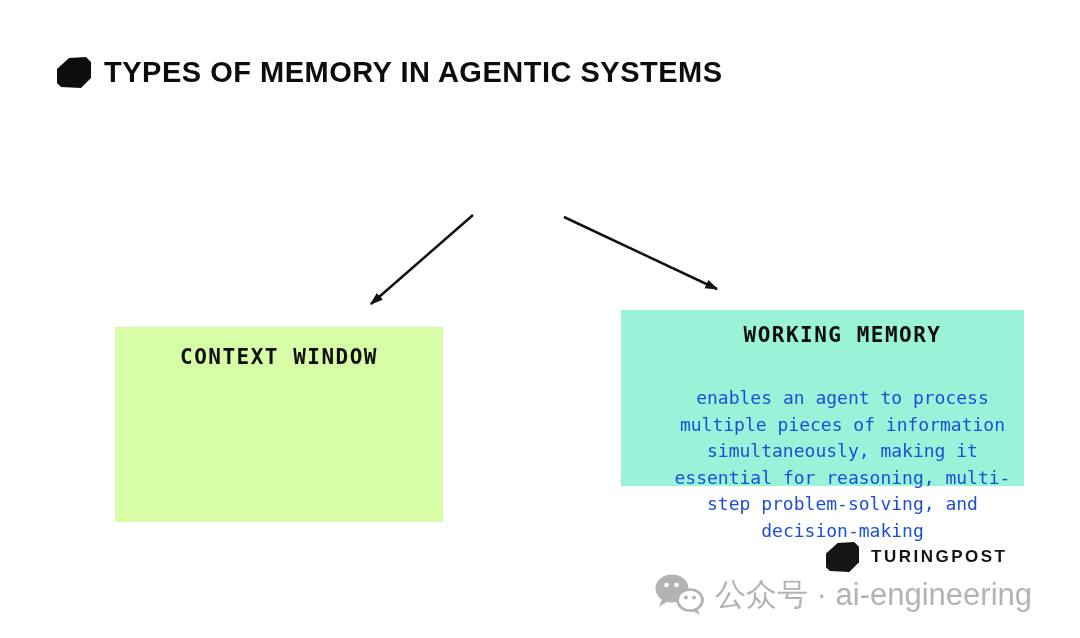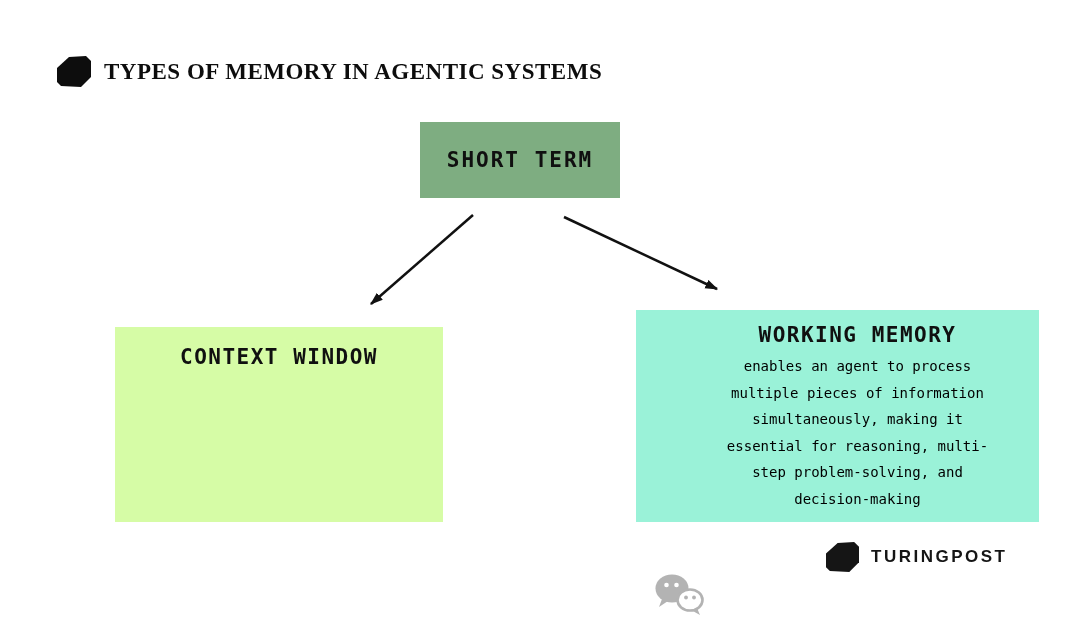--- a/index.html
+++ b/index.html
@@ -17,22 +17,22 @@
   
   .title-row {
     position: absolute;
     left: 57px;
     top: 56px;
     display: flex;
     align-items: center;
     gap: 13px;
   }
   .title-row h1 {
-    font-family: Liberation Serif, serif;
-    font-size: 23px;
+    font-family: Liberation Sans, sans-serif;
+    font-size: 29px;
     font-weight: bold;
     letter-spacing: 0.5px;
     color: #0d0d0d;
     white-space: nowrap;
   }
   .cube { display: block; }
 
   
   .node { position: absolute; text-align: center; }
   .node-root {
@@ -54,38 +54,39 @@
     align-items: center;
   }
   .node-leaf .node-title {
     font-size: 21px;
     font-weight: bold;
     letter-spacing: 1.5px;
     line-height: 27px;
     color: #101010;
   }
   .node-leaf .node-body {
-    font-size: 14px;
+    font-size: 18px;
     line-height: 26.5px;
     white-space: pre-line;
-    color: #000000;
+    color: #1d4ed8;
+    margin-top: 32px;
   }
   .node-context {
     left: 115px;
     top: 327px;
     width: 328px;
     height: 195px;
     padding-top: 17px;
   }
   .node-context .node-title { margin-bottom: 5px; }
   .node-working {
-    left: 636px;
+    left: 621px;
     top: 310px;
     width: 403px;
-    height: 212px;
+    height: 176px;
     padding-top: 12px;
     padding-left: 40px;
   }
   .node-working .node-title { margin-bottom: 4px; }
 
   
   .arrows {
     position: absolute;
     left: 0; top: 0;
     width: 1080px; height: 638px;
@@ -131,23 +132,20 @@
 
 <div class="canvas">
 
   <div class="title-row">
     <svg class="cube" width="34" height="31" viewBox="0 0 34 31">
       <polygon points="12,1 29,0 34,5 34,21 24,31 4,30 0,26 0,12" fill="#0d0d0d"></polygon>
     </svg>
     <h1>TYPES OF MEMORY IN AGENTIC SYSTEMS</h1>
   </div>
 
-  <div class="node node-root" style="background: rgb(126, 173, 129);">
-    <span>SHORT TERM</span>
-  </div>
 
   <svg class="arrows" viewBox="0 0 1080 638">
     <defs>
       <marker id="ah" viewBox="0 0 10 7" refX="9" refY="3.5" markerWidth="13" markerHeight="10" orient="auto" markerUnits="userSpaceOnUse">
         <path d="M0,0 L10,3.5 L0,7 z" fill="#111111"></path>
       </marker>
     </defs>
     <line x1="473" y1="215" x2="371" y2="304" stroke="#111111" stroke-width="2.5" marker-end="url(#ah)"></line>
     <line x1="564" y1="217" x2="717" y2="289" stroke="#111111" stroke-width="2.5" marker-end="url(#ah)"></line>
   </svg>
@@ -179,15 +177,16 @@
       <ellipse cx="19" cy="16.5" rx="16.5" ry="14" fill="#b3b3b3"></ellipse>
       <path d="M9,27 L6,35 L15,29 z" fill="#b3b3b3"></path>
       <circle cx="13.5" cy="13" r="2.3" fill="#ffffff"></circle>
       <circle cx="23.5" cy="13" r="2.3" fill="#ffffff"></circle>
 
       <ellipse cx="37" cy="28" rx="12.5" ry="10.5" fill="#ffffff" stroke="#b3b3b3" stroke-width="2.6"></ellipse>
       <path d="M44,36 L47,43 L38,38 z" fill="#b3b3b3"></path>
       <circle cx="33" cy="25.5" r="1.9" fill="#b3b3b3"></circle>
       <circle cx="41" cy="25.5" r="1.9" fill="#b3b3b3"></circle>
     </svg>
+    <span class="wm-text">公众号 · ai-engineering</span>
   </div>
 
 </div>
 
 </body></html>

